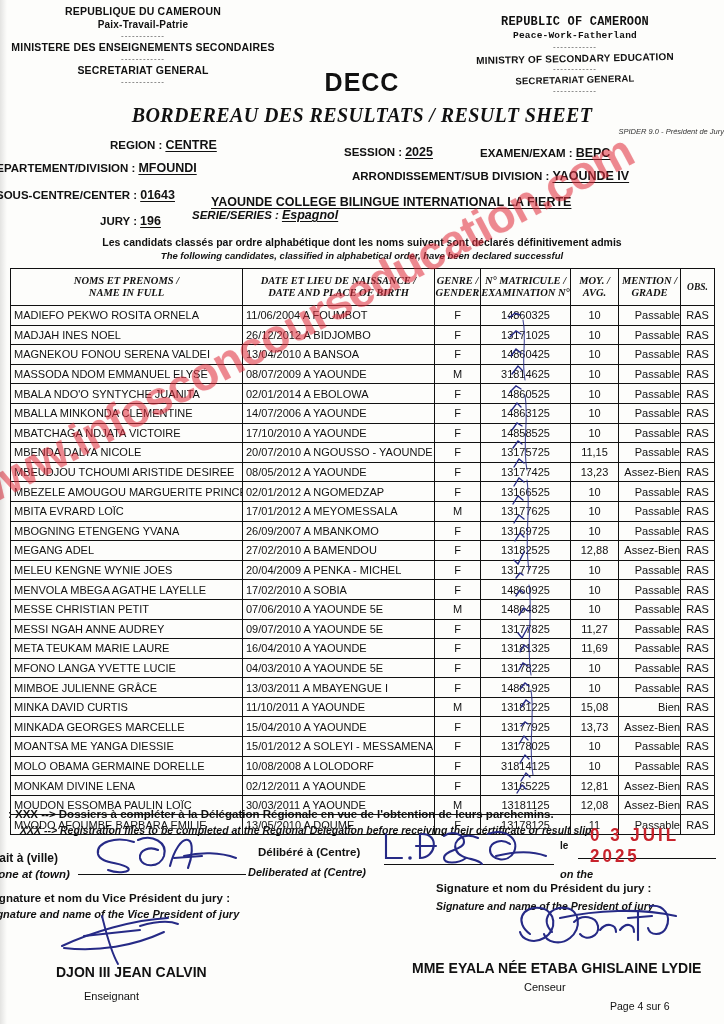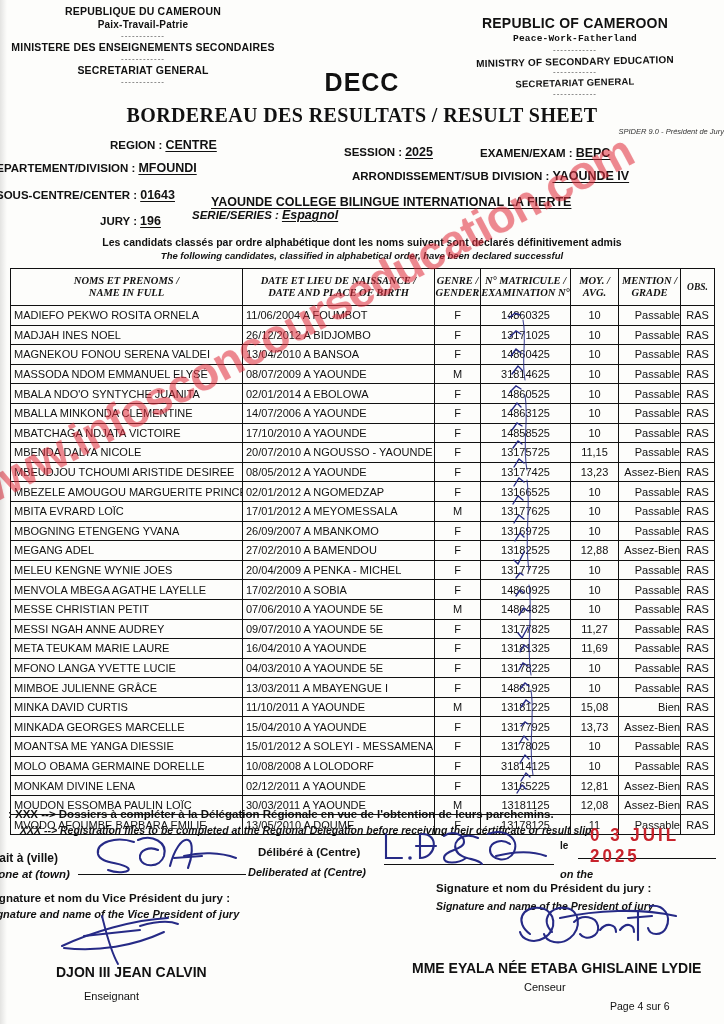--- a/index.html
+++ b/index.html
@@ -49,21 +49,21 @@
   .hdr-line {
     font-size: 10.5px;
     font-weight: bold;
     letter-spacing: 0.2px;
     white-space: nowrap;
   }
   .hdr-left .l1 { font-size: 10.5px; }
   .hdr-left .l2 { font-size: 10px; }
   .hdr-left .l4 { font-size: 10.5px; }
   .hdr-left .l6 { font-size: 10.5px; }
-  .hdr-right .r1 { font-size: 14px; }
+  .hdr-right .r1 { font-size: 12px; font-family: Liberation Mono, monospace; }
   .hdr-right .r2 { font-size: 9.5px; font-family: Liberation Mono, monospace; }
   .hdr-right .r4 { font-size: 10px; transform: rotate(-1.2deg); }
   .hdr-right .r6 { font-size: 9.5px; transform: rotate(-1.4deg); }
   .dashes {
     font-size: 8px;
     letter-spacing: 1px;
     color: #444;
     line-height: 1.1;
   }
 
@@ -77,20 +77,21 @@
     font-weight: bold;
     letter-spacing: 1px;
   }
   #bordereau {
     position: absolute;
     left: 0; right: 0;
     top: 104px;
     text-align: center;
     font-size: 20px;
     font-weight: bold;
+    font-style: italic;
     font-family: "Liberation Serif", serif;
     letter-spacing: 0.4px;
   }
   #spider {
     position: absolute;
     left: 0; right: 0;
     top: 127px;
     text-align: right;
     font-size: 7.5px;
     font-style: italic;

